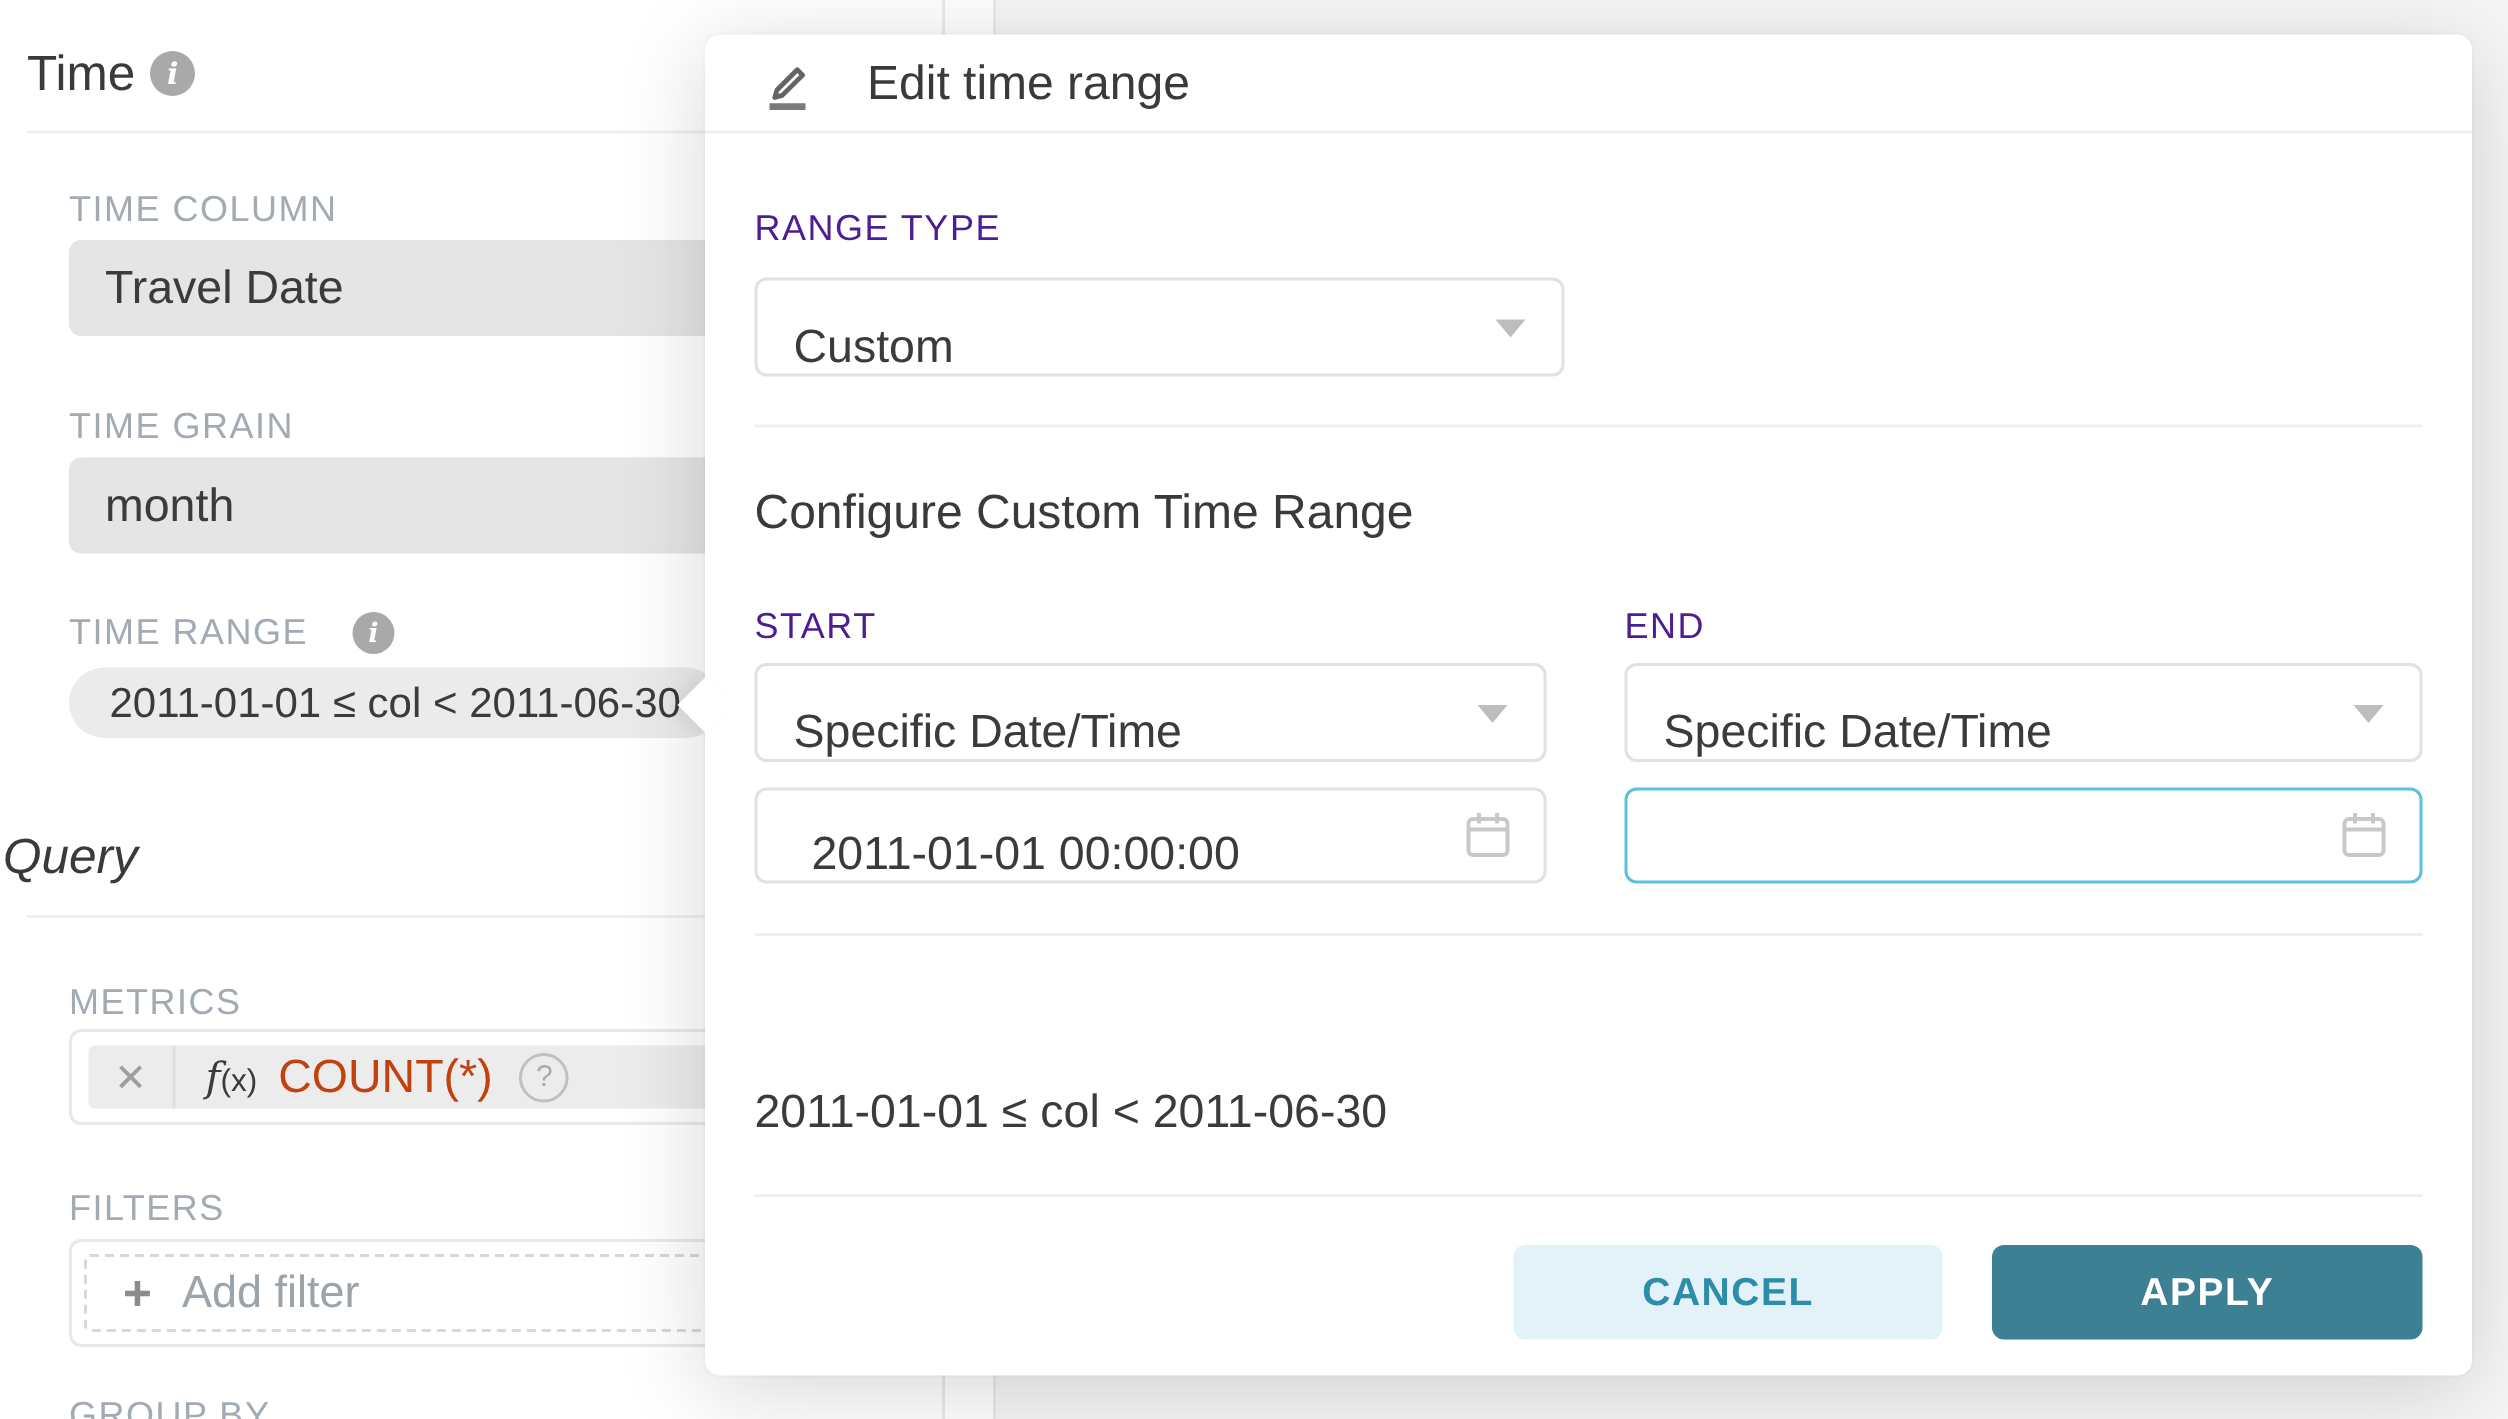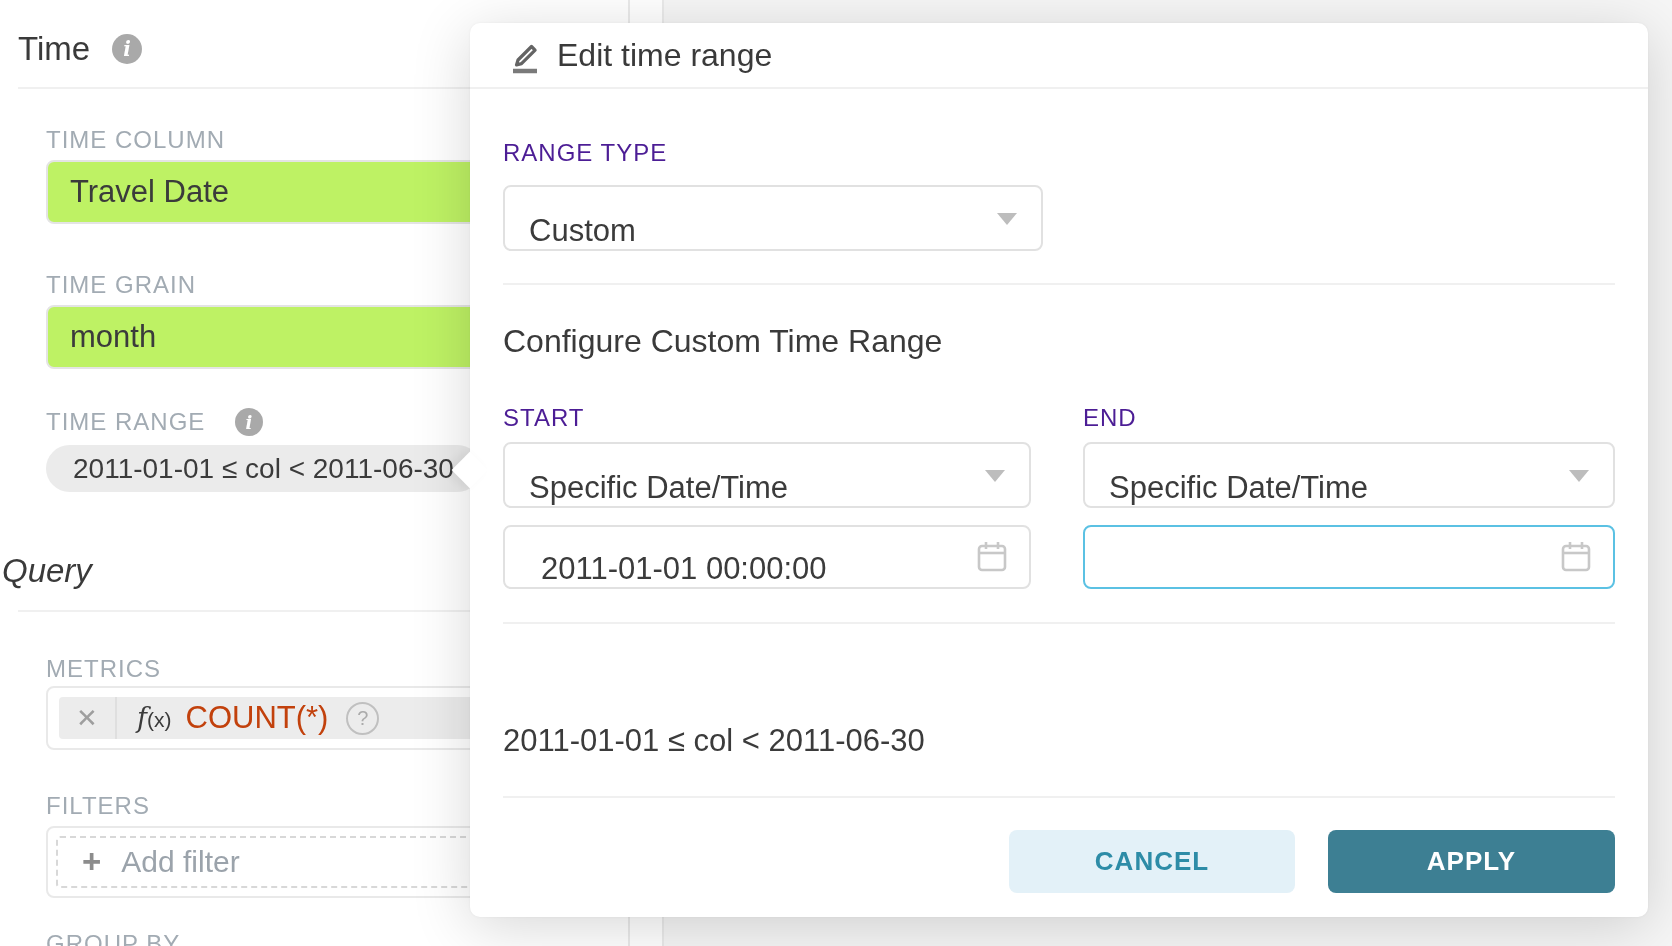--- a/index.html
+++ b/index.html
@@ -7,21 +7,21 @@
   .screen {
     position:relative; width:1672px; height:946px; overflow:hidden;
     background:#ffffff; font-family:"Liberation Sans", sans-serif; color:#3b3b3b;
   }
   
   .bg-chart-area { position:absolute; left:664px; top:0; width:1008px; height:946px; background:#f6f6f6; }
   .bg-line { position:absolute; top:0; width:2px; height:946px; background:#eaeaea; }
   .bg-line.l1 { left:628px; }
   .bg-line.l2 { left:662px; }
 
-  .sec-head { position:absolute; display:flex; align-items:center; gap:22px; }
+  .sec-head { position:absolute; display:flex; align-items:center; gap:10px; }
   .sec-head h2 { font-size:33px; font-weight:400; color:#3a3a3a; }
   #time-head { left:18px; top:30px; }
   #query-head { left:2px; top:552px;font-style:italic; }
 
   .info-icon {
     width:30px; height:30px; border-radius:50%; background:#a9a9a9; color:#fff;
     display:flex; align-items:center; justify-content:center;
     font-family:"DejaVu Serif", serif; font-style:italic; font-weight:700; font-size:20px;
     flex:0 0 auto;
   }
@@ -33,21 +33,21 @@
 
   .flabel { position:absolute; font-size:24px; color:#a2abb3; letter-spacing:1px; display:flex; align-items:center; gap:12px; }
   #lbl-time-column { left:46px; top:126px; }
   #lbl-time-grain  { left:46px; top:271px; }
   #lbl-time-range  { left:46px; top:408px;gap:30px; }
   #lbl-metrics     { left:46px; top:655px; }
   #lbl-filters     { left:46px; top:792px; }
   #lbl-groupby     { left:46px; top:930px; }
 
   .input-box {
-    position:absolute; left:46px; width:514px; height:64px; background:#bef264;
+    position:absolute; left:46px; width:514px; height:64px; background:#e5e5e5;
     border:2px solid #e4e4e4; border-radius:8px; display:flex; align-items:center;
     padding-left:22px; font-size:31px; color:#3b3b3b;
   }
   #inp-time-column { top:160px; }
   #inp-time-grain  { top:305px; }
 
   .time-range-pill {
     position:absolute; left:46px; top:445px; height:47px; border-radius:24px;
     background:#ebebeb; display:inline-flex; align-items:center; padding:0 27px;
     font-size:28px; color:#3b3b3b; white-space:nowrap;
@@ -84,21 +84,21 @@
   .popover {
     position:absolute; left:470px; top:23px; width:1178px; height:894px; background:#fff;
     border-radius:10px; box-shadow:0 10px 60px rgba(0,0,0,0.16), 0 0 3px rgba(0,0,0,0.05);
   }
   .popover-arrow {
     position:absolute; left:-13px; top:434px; width:26px; height:26px; background:#fff;
     transform:rotate(45deg); box-shadow:-4px 4px 10px rgba(0,0,0,0.06);
   }
   .pop-header {
     position:absolute; left:0; top:0; width:100%; height:66px;
-    border-bottom:2px solid #f0f0f0; display:flex; align-items:center; gap:11px; padding-left:36px;
+    border-bottom:2px solid #f0f0f0; display:flex; align-items:center; gap:32px; padding-left:36px;
   }
   .pop-title { font-size:32px; color:#3a3a3a; }
 
   .pop-label { position:absolute; font-size:24px; color:#4c1d95; letter-spacing:1px; }
   #lbl-range-type { left:33px; top:116px; }
   #lbl-start { left:33px; top:381px; }
   #lbl-end { left:613px; top:381px; }
 
   .selectbox, .datebox {
     position:absolute; background:#fff; border:2px solid #e1e1e1; border-radius:8px;

